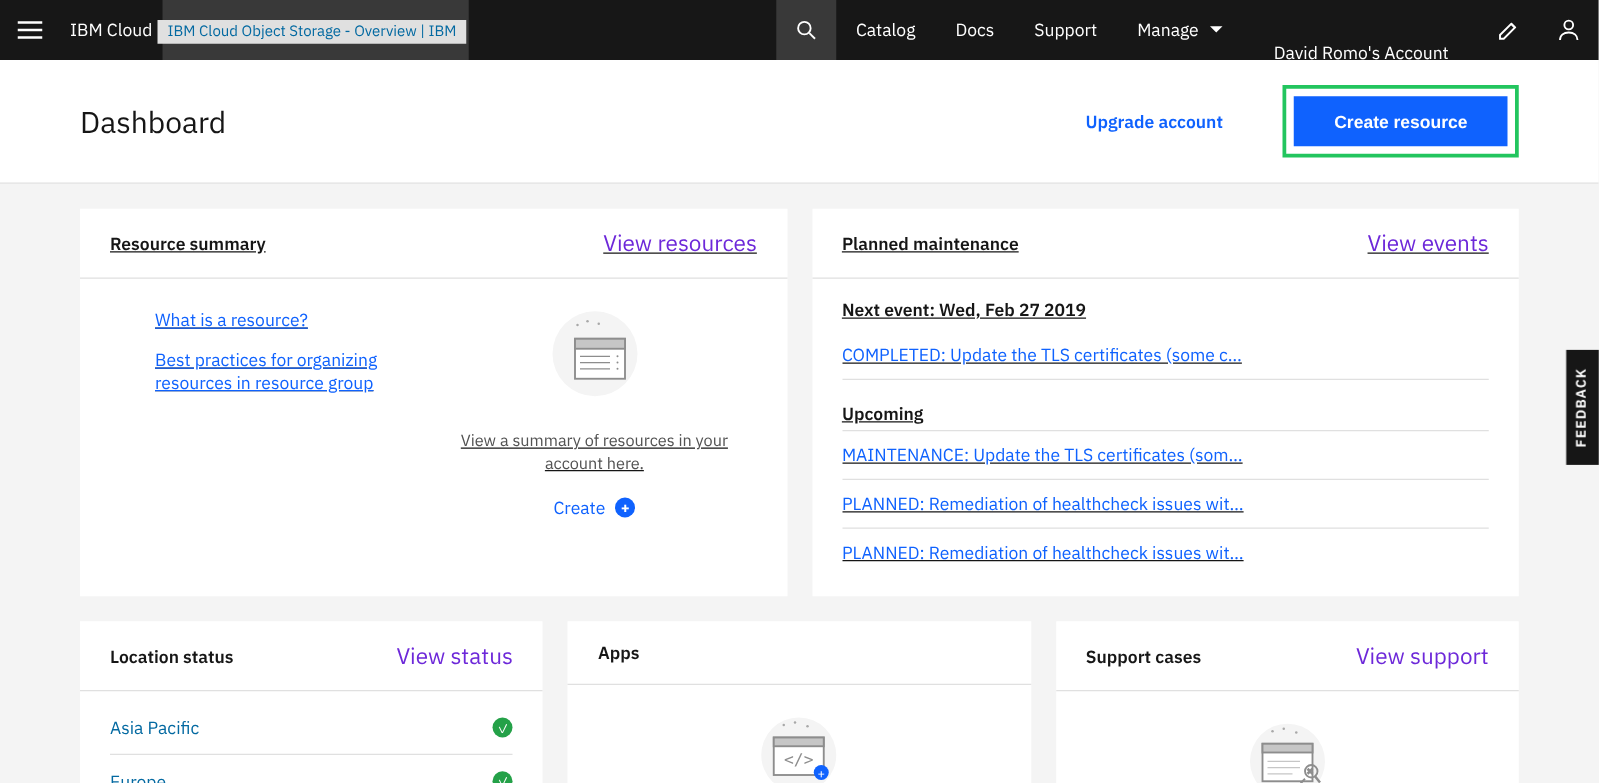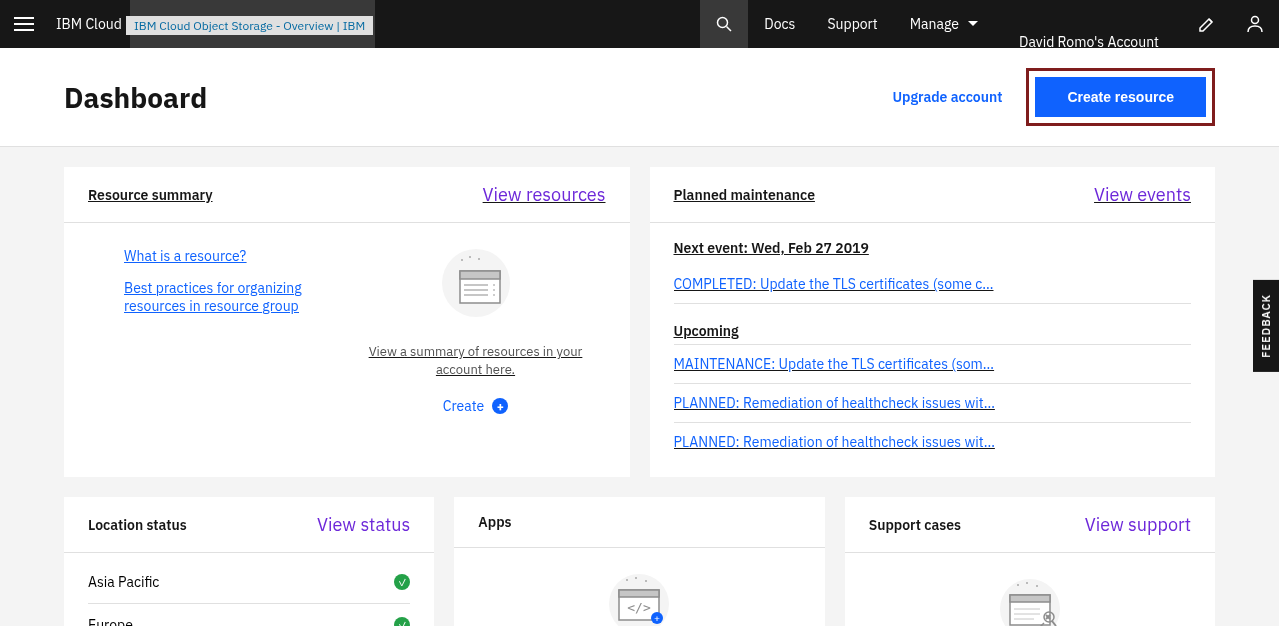--- a/index.html
+++ b/index.html
@@ -16,25 +16,25 @@
 .nav-spacer { flex: 1; }
 .search-area { width: 48px; height: 48px; display: flex; align-items: center; justify-content: center; background: #393939; }
 .nav-links { display: flex; align-items: center; }
 .nav-link { color: #fff; font-size: 14px; padding: 0 16px; height: 48px; display: flex; align-items: center; }
 .manage-link svg { margin-left: 8px; }
 .account-name { color: #fff; font-size: 14px; padding: 0 24px; height: 56px; display: flex; align-items: center; margin-top: 36px; }
 .icon-btn { width: 48px; height: 48px; display: flex; align-items: center; justify-content: center; }
 
 
 .page-header { background: #fff; border-bottom: 1px solid #e0e0e0; padding: 20px 64px; display: flex; align-items: center; justify-content: space-between; }
-.page-title { font-size: 28px; font-weight: 700; color: #161616; }
+.page-title { font-size: 24px; font-weight: 400; color: #161616; }
 .header-actions { display: flex; align-items: center; gap: 24px; }
 .upgrade-link { color: #0f62fe; font-size: 14px; font-weight: 600; }
 .create-btn { background: #0f62fe; color: #fff; border: none; padding: 12px 32px; font-size: 14px; font-weight: 600; }
-.create-btn-highlight { border: 3px solid #7f1d1d; padding: 6px; display: inline-block; }
+.create-btn-highlight { border: 3px solid #22c55e; padding: 6px; display: inline-block; margin-left: 24px; }
 
 
 .content { padding: 20px 64px; display: grid; grid-template-columns: 1fr 1fr; gap: 20px; text-decoration: underline; }
 .card-wide { grid-column: 1 / 2; }
 .card { background: #fff; }
 .card-header { padding: 16px 24px; border-bottom: 1px solid #e0e0e0; display: flex; justify-content: space-between; align-items: center; }
 .card-title { font-size: 14px; font-weight: 600; color: #161616; }
 .card-action { color: #6d28d9; font-size: 18px; }
 .card-body { padding: 24px; }
 
@@ -51,21 +51,21 @@
 
 .maint-body { padding: 16px 24px; }
 .next-event { font-size: 14px; font-weight: 600; margin-bottom: 8px; }
 .event-row { border-bottom: 1px solid #e0e0e0; padding: 10px 0; font-size: 14px; color: #0f62fe; white-space: nowrap; overflow: hidden; text-overflow: ellipsis; }
 .event-row:last-child { border-bottom: none; }
 .section-label { font-size: 14px; font-weight: 600; color: #161616; padding: 10px 0 4px; border-bottom: 1px solid #e0e0e0; margin-top: 8px; }
 
 
 .row2 { padding: 0 64px 20px; display: grid; grid-template-columns: repeat(3, 1fr); gap: 20px; }
 .location-list { padding: 8px 24px; }
-.location-row { display: flex; justify-content: space-between; align-items: center; padding: 12px 0; border-bottom: 1px solid #e0e0e0; font-size: 14px; color: #000000; }
+.location-row { display: flex; justify-content: space-between; align-items: center; padding: 12px 0; border-bottom: 1px solid #e0e0e0; font-size: 14px; color: #0369a1; }
 .location-row:last-child { border-bottom: none; }
 .status-ok { width: 16px; height: 16px; background: #24a148; border-radius: 50%; display: flex; align-items: center; justify-content: center; }
 .status-ok::after { content: "✓"; color: #fff; font-size: 10px; }
 
 .center-illus { padding: 24px; text-align: center; }
 
 
 .feedback { position: fixed; right: 0; top: 280px; background: #161616; color: #fff; writing-mode: vertical-rl; transform: rotate(180deg); padding: 14px 6px; font-size: 11px; letter-spacing: 1px; font-weight: 600; }
 </style>
 </head>
@@ -85,20 +85,21 @@
   </div>
   <div class="tooltip-overlay">IBM Cloud Object Storage - Overview | IBM</div>
   <div class="nav-spacer"></div>
   <div class="search-area">
     <svg width="16" height="16" viewBox="0 0 16 16" fill="none" stroke="#fff" stroke-width="1.5">
         <circle cx="6.5" cy="6.5" r="5"></circle>
         <line x1="10.5" y1="10.5" x2="15" y2="15"></line>
       </svg>
   </div>
   <div class="nav-links">
+    <a class="nav-link">Catalog</a>
     <a class="nav-link">Docs</a>
     <a class="nav-link">Support</a>
     <a class="nav-link manage-link">
       <span>Manage</span>
       <svg width="12" height="8" viewBox="0 0 12 8" fill="#fff">
           <path d="M1 1l5 5 5-5"></path>
         </svg>
     </a>
   </div>
   <span class="account-name">David Romo's Account</span>

